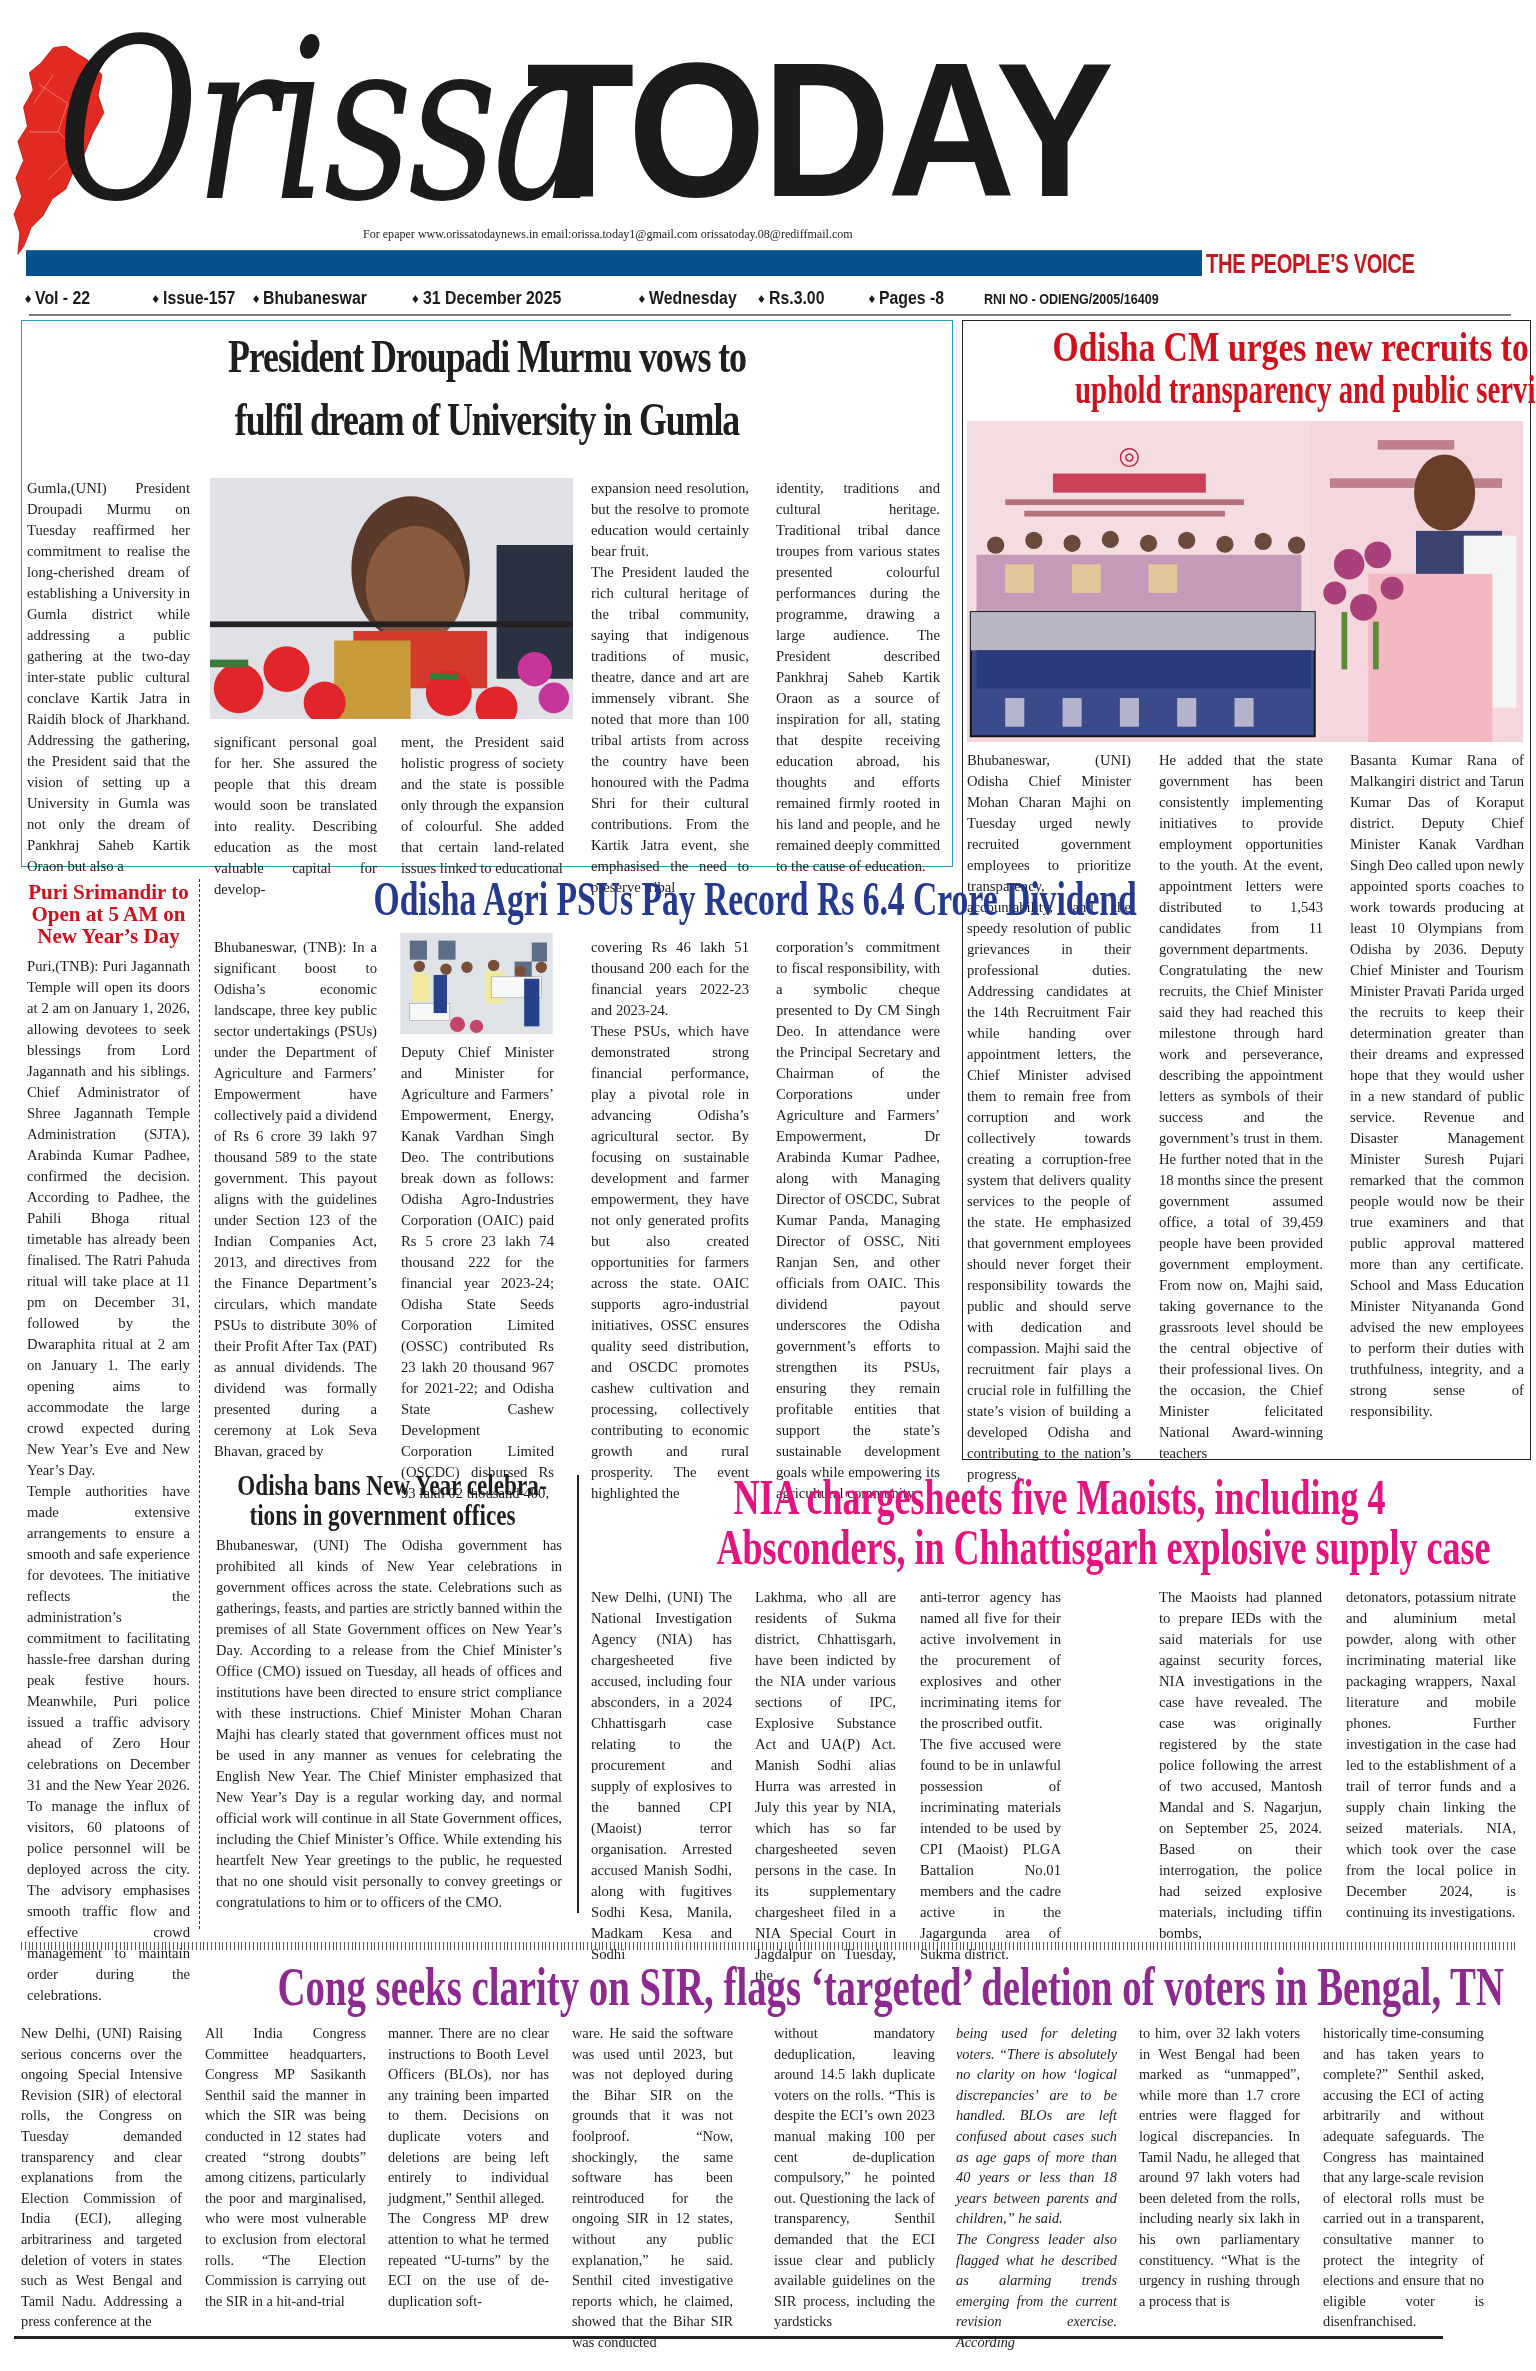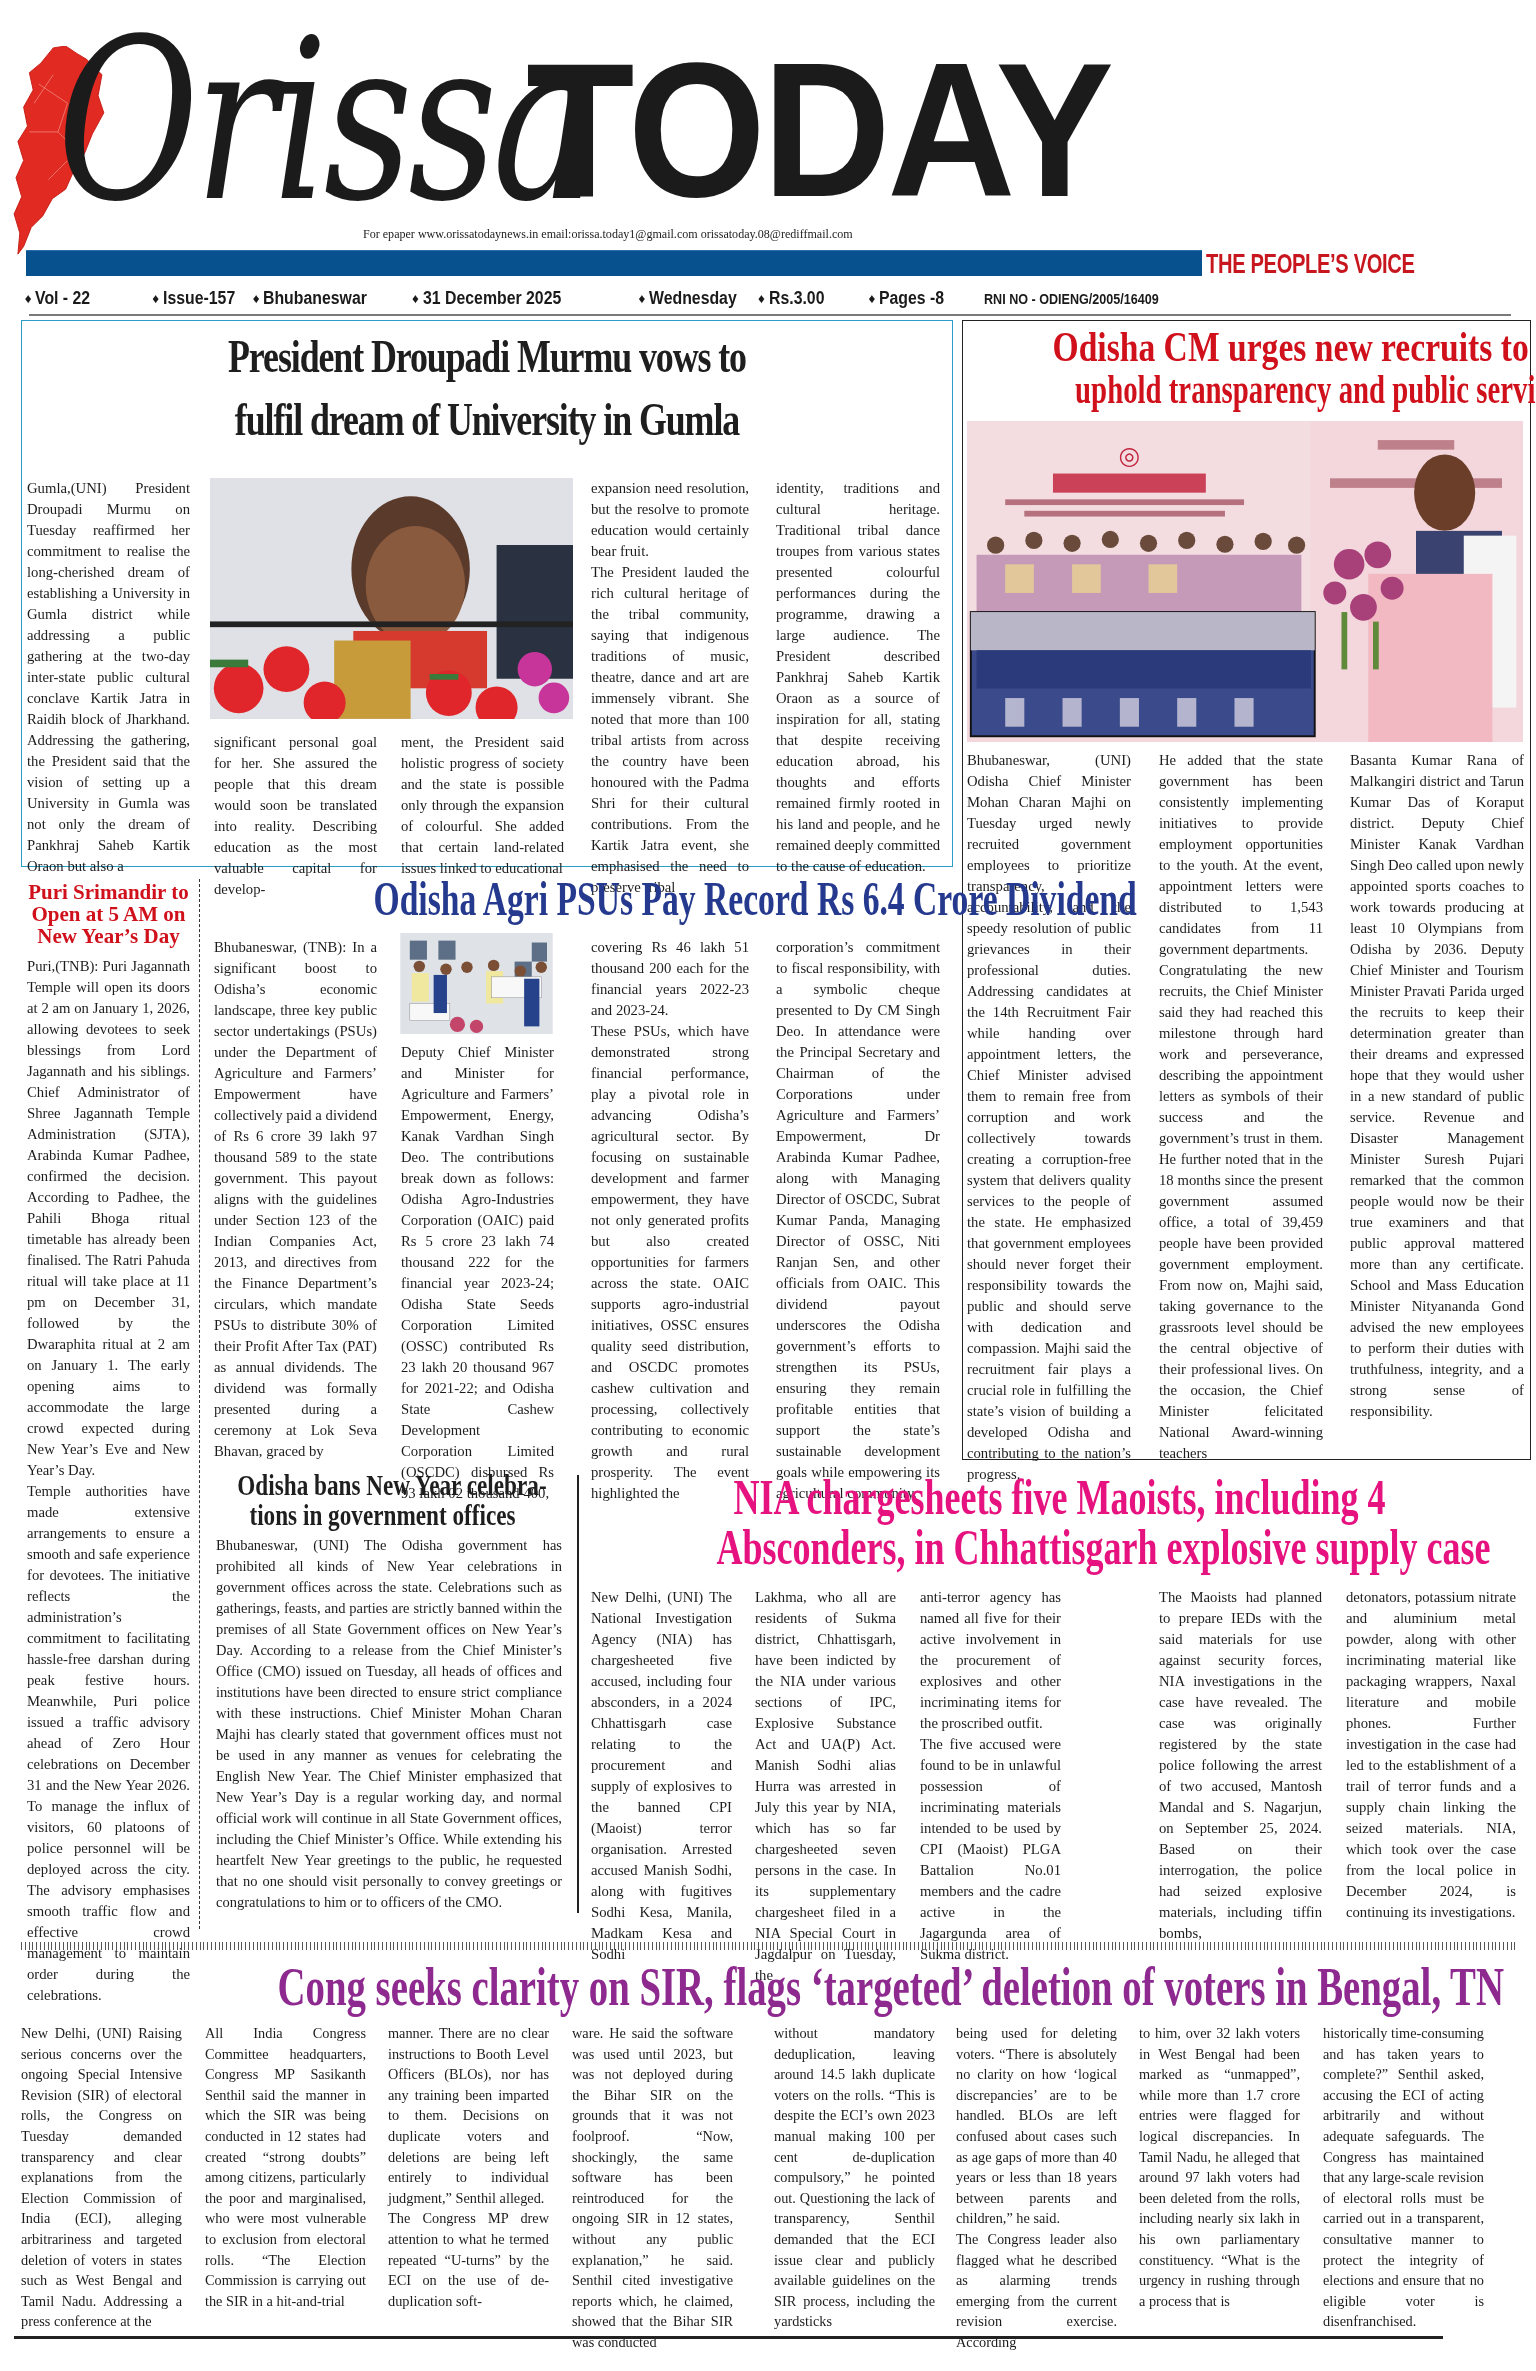--- a/index.html
+++ b/index.html
@@ -276,19 +276,19 @@
 
 <article>
   <div class="tickrule"></div>
   <h2 class="hl-cong"><span>Cong seeks clarity on SIR, flags ‘targeted’ deletion of voters in Bengal, TN</span></h2>
   <div class="col cong-col" style="left:21px; top:2023px; width:161px; white-space: pre-line;">New Delhi, (UNI) Raising serious concerns over the ongoing Special Intensive Revision (SIR) of electoral rolls, the Congress on Tuesday demanded transparency and clear explanations from the Election Commission of India (ECI), alleging arbitrariness and targeted deletion of voters in states such as West Bengal and Tamil Nadu. Addressing a press conference at the</div>
   <div class="col cong-col" style="left:205px; top:2023px; width:161px; white-space: pre-line;">All India Congress Committee headquarters, Congress MP Sasikanth Senthil said the manner in which the SIR was being conducted in 12 states had created “strong doubts” among citizens, particularly the poor and marginalised, who were most vulnerable to exclusion from electoral rolls. “The Election Commission is carrying out the SIR in a hit-and-trial</div>
   <div class="col cong-col" style="left:388px; top:2023px; width:161px; white-space: pre-line;">manner. There are no clear instructions to Booth Level Officers (BLOs), nor has any training been imparted to them. Decisions on duplicate voters and deletions are being left entirely to individual judgment,” Senthil alleged.
 The Congress MP drew attention to what he termed repeated “U-turns” by the ECI on the use of de-duplication soft-</div>
   <div class="col cong-col" style="left:572px; top:2023px; width:161px; white-space: pre-line;">ware. He said the software was used until 2023, but was not deployed during the Bihar SIR on the grounds that it was not foolproof. “Now, shockingly, the same software has been reintroduced for the ongoing SIR in 12 states, without any public explanation,” he said. Senthil cited investigative reports which, he claimed, showed that the Bihar SIR was conducted</div>
   <div class="col cong-col" style="left:774px; top:2023px; width:161px; white-space: pre-line;">without mandatory deduplication, leaving around 14.5 lakh duplicate voters on the rolls. “This is despite the ECI’s own 2023 manual making 100 per cent de-duplication compulsory,” he pointed out. Questioning the lack of transparency, Senthil demanded that the ECI issue clear and publicly available guidelines on the SIR process, including the yardsticks</div>
-  <div class="col cong-col" style="left:956px; top:2023px; width:161px; white-space: pre-line;">being used for deleting voters. “There is absolutely no clarity on how ‘logical discrepancies’ are to be handled. BLOs are left confused about cases such as age gaps of more than 40 years or less than 18 years between parents and children,” he said.
+  <div class="col cong-col" style="left:956px; top:2023px; width:161px; white-space: pre-line; font-style: italic;">being used for deleting voters. “There is absolutely no clarity on how ‘logical discrepancies’ are to be handled. BLOs are left confused about cases such as age gaps of more than 40 years or less than 18 years between parents and children,” he said.
 The Congress leader also flagged what he described as alarming trends emerging from the current revision exercise. According</div>
   <div class="col cong-col" style="left:1139px; top:2023px; width:161px; white-space: pre-line;">to him, over 32 lakh voters in West Bengal had been marked as “unmapped”, while more than 1.7 crore entries were flagged for logical discrepancies. In Tamil Nadu, he alleged that around 97 lakh voters had been deleted from the rolls, including nearly six lakh in his own parliamentary constituency. “What is the urgency in rushing through a process that is</div>
   <div class="col cong-col" style="left:1323px; top:2023px; width:161px; white-space: pre-line;">historically time-consuming and has taken years to complete?” Senthil asked, accusing the ECI of acting arbitrarily and without adequate safeguards. The Congress has maintained that any large-scale revision of electoral rolls must be carried out in a transparent, consultative manner to protect the integrity of elections and ensure that no eligible voter is disenfranchised.</div>
   <div class="bottom-rule"></div>
 </article>
 
 
 </body></html>

